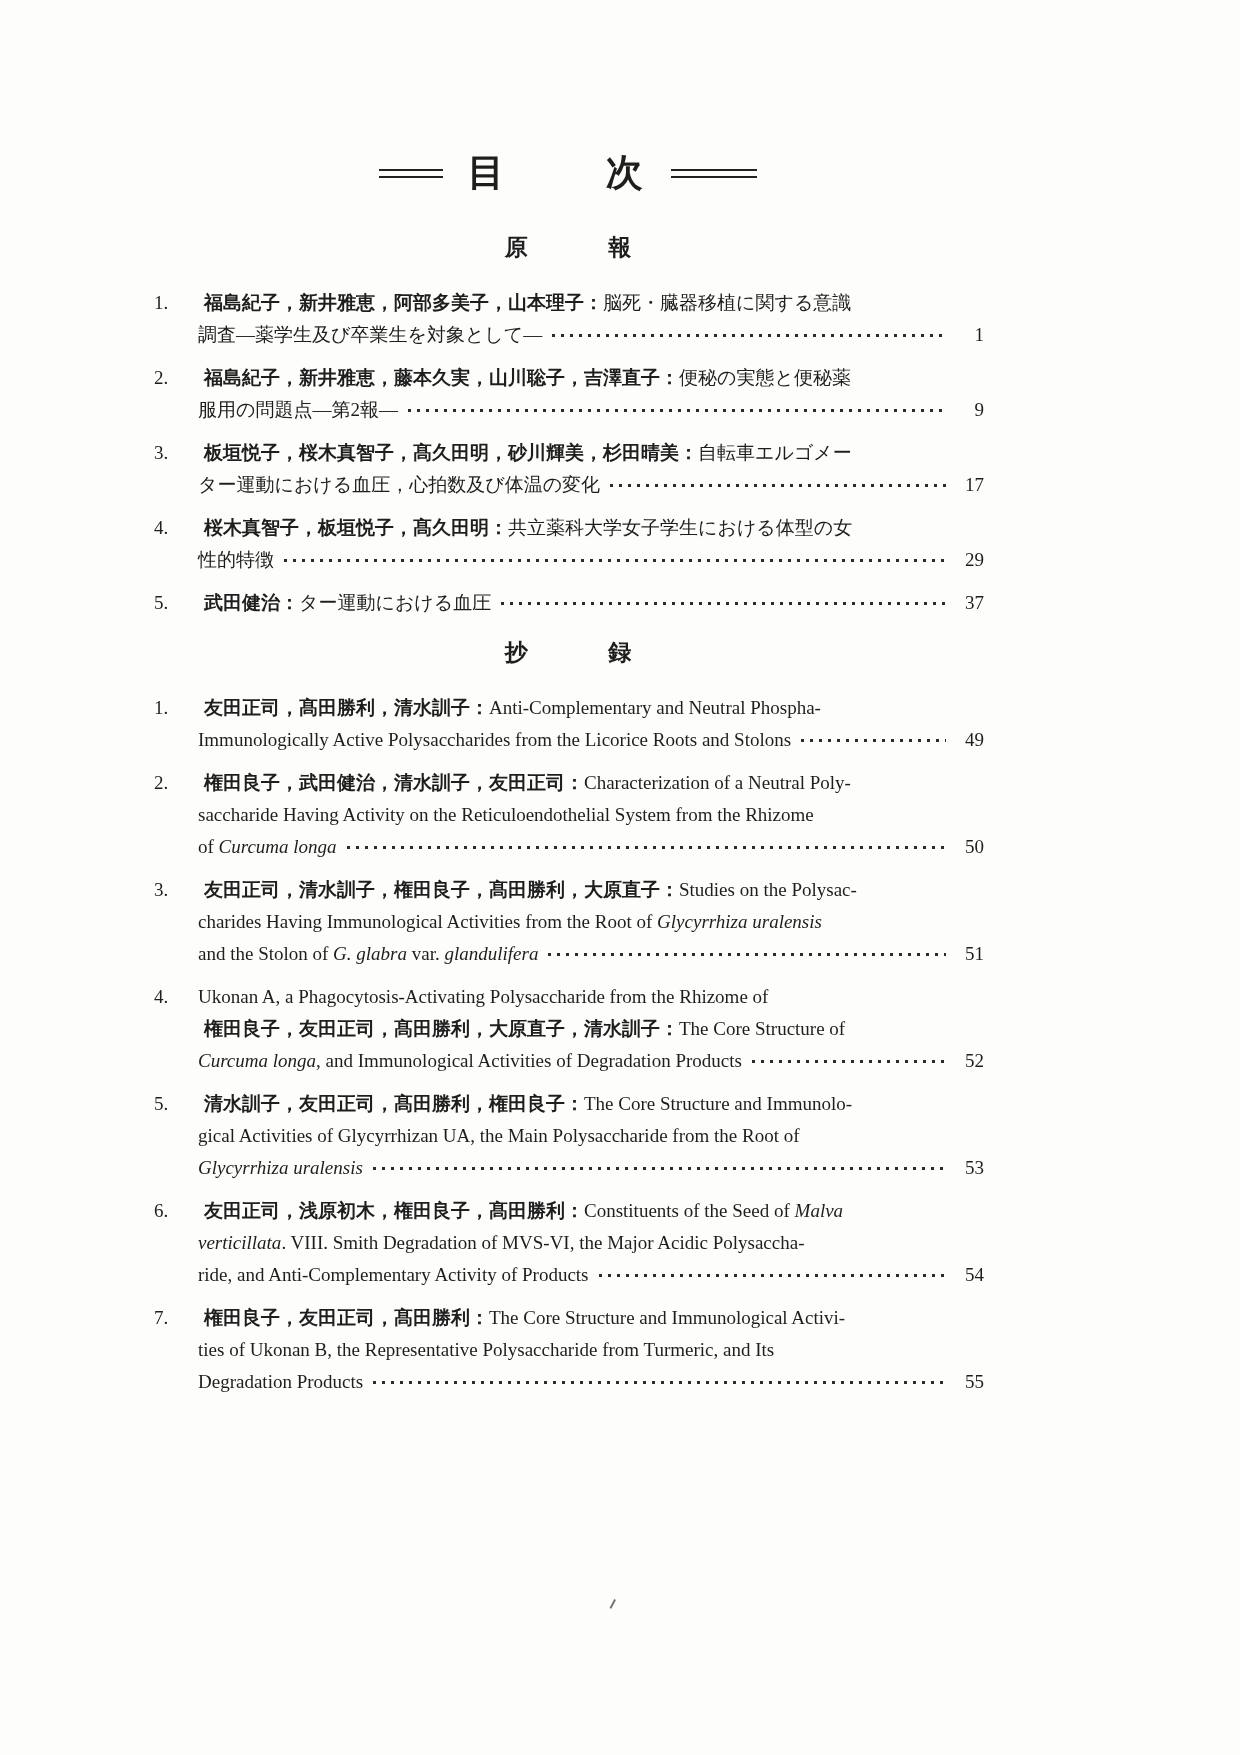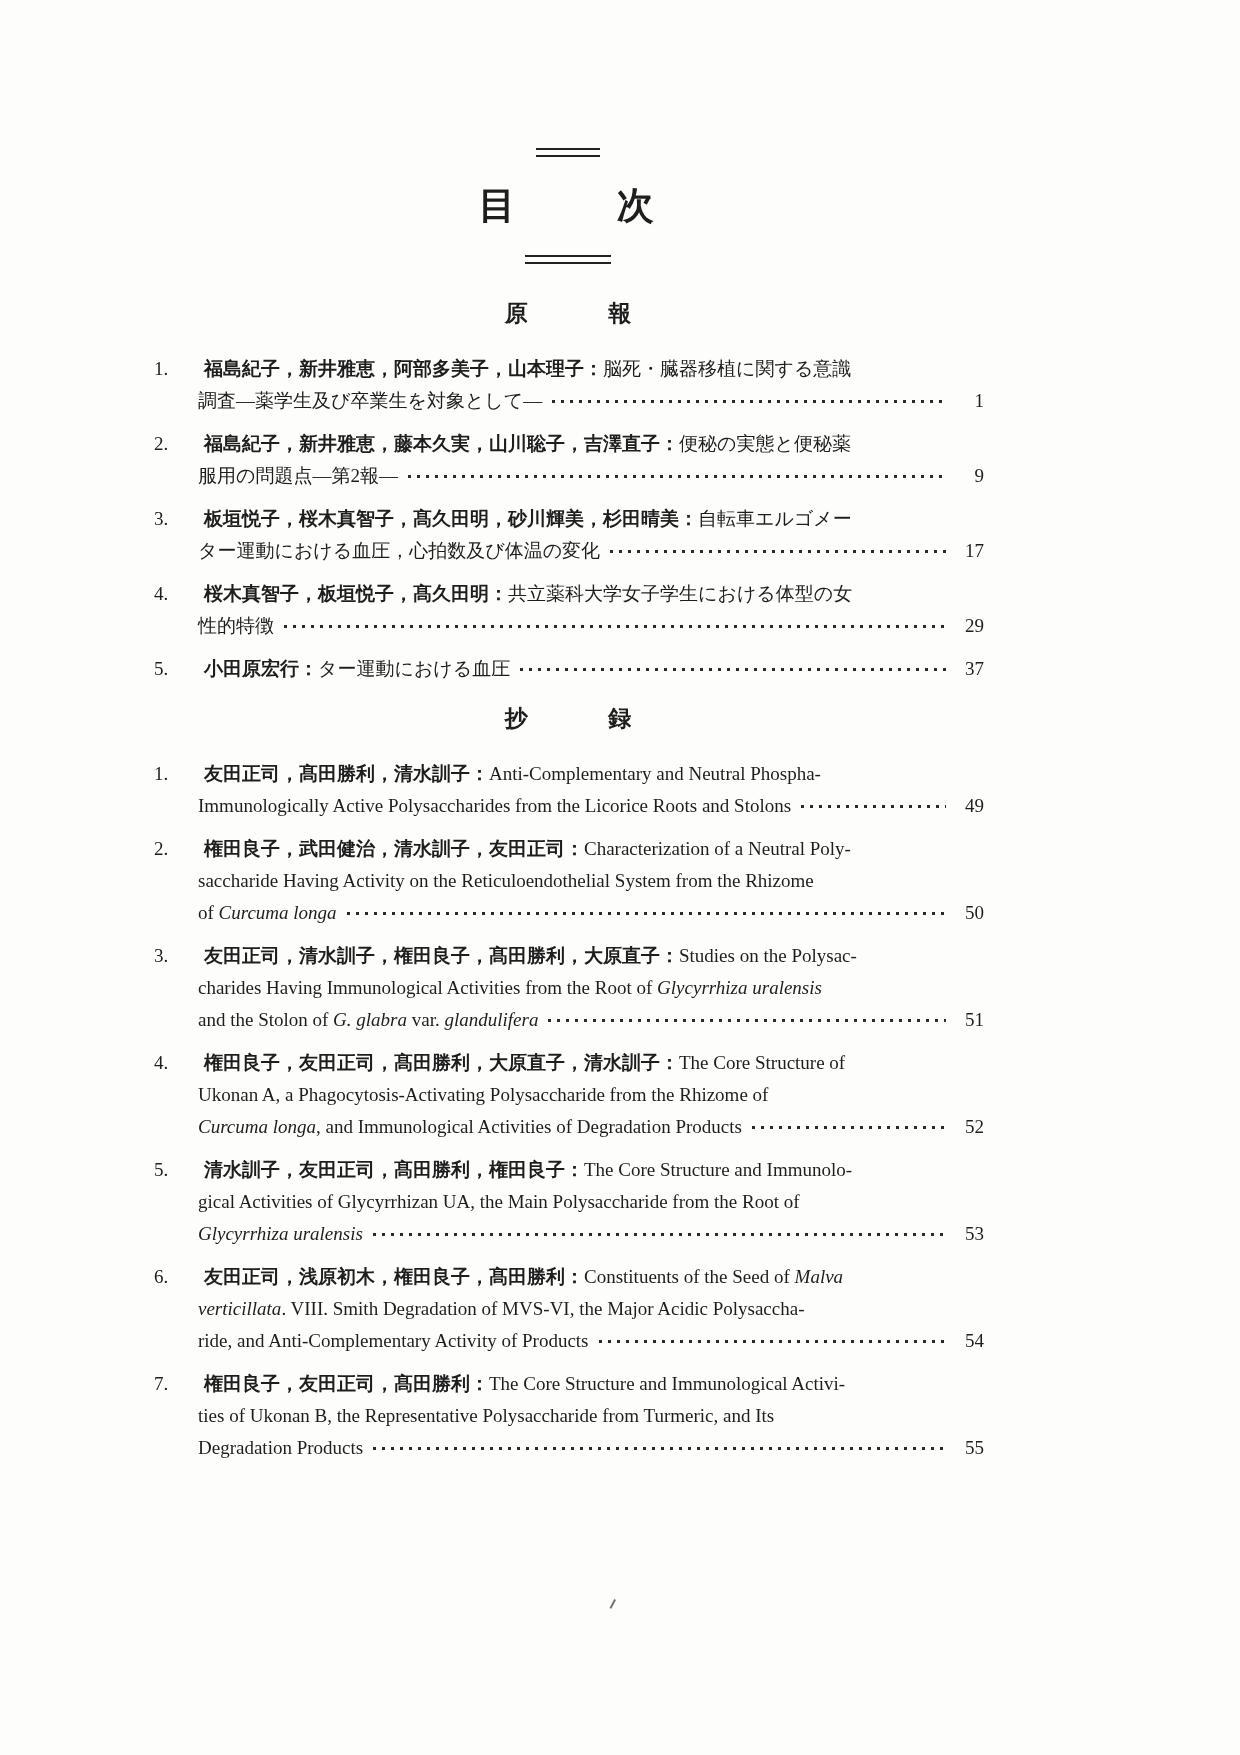--- a/index.html
+++ b/index.html
@@ -22,21 +22,20 @@
     width: 832px;
   }
 
   
   .title-row {
     display: flex;
     align-items: center;
     justify-content: center;
     gap: 24px;
     margin-bottom: 34px;
-    flex-direction: column;
   }
   .doc-title {
     font-size: 37px;
     font-weight: 700;
     letter-spacing: 4px;
     word-spacing: 84px;
     white-space: nowrap;
     font-family: "Liberation Serif", "DejaVu Serif", serif;
   }
   .title-rule {
@@ -158,21 +157,21 @@
             <div class="toc-line"><span class="line-text"><span class="seg b">桜木真智子，板垣悦子，髙久田明：</span><span class="seg">共立薬科大学女子学生における体型の女</span></span></div>
             <div class="toc-line last">
               <span class="line-text"><span class="seg">性的特徴</span></span>
               <span class="leader"></span>
               <span class="page">29</span>
             </div>
           </div>
           <div class="toc-item">
             <span class="num">5.</span>
             <div class="toc-line last">
-              <span class="line-text"><span class="seg b">小田原宏行：</span><span class="seg">ター運動における血圧</span></span>
+              <span class="line-text"><span class="seg b">武田健治：</span><span class="seg">ター運動における血圧</span></span>
               <span class="leader"></span>
               <span class="page">37</span>
             </div>
           </div>
         </div>
     </section>
 
     <section class="toc-section">
       <h2 class="section-heading">抄 録</h2>
       <div class="items">
@@ -200,22 +199,22 @@
             <div class="toc-line"><span class="line-text"><span class="seg b">友田正司，清水訓子，権田良子，髙田勝利，大原直子：</span><span class="seg">Studies on the Polysac-</span></span></div>
             <div class="toc-line"><span class="line-text"><span class="seg">charides Having Immunological Activities from the Root of </span><span class="seg i">Glycyrrhiza uralensis</span></span></div>
             <div class="toc-line last">
               <span class="line-text"><span class="seg">and the Stolon of </span><span class="seg i">G. glabra</span><span class="seg"> var. </span><span class="seg i">glandulifera</span></span>
               <span class="leader"></span>
               <span class="page">51</span>
             </div>
           </div>
           <div class="toc-item">
             <span class="num">4.</span>
+            <div class="toc-line"><span class="line-text"><span class="seg">Ukonan A, a Phagocytosis-Activating Polysaccharide from the Rhizome of</span></span></div>
             <div class="toc-line"><span class="line-text"><span class="seg b">権田良子，友田正司，髙田勝利，大原直子，清水訓子：</span><span class="seg">The Core Structure of</span></span></div>
-            <div class="toc-line"><span class="line-text"><span class="seg">Ukonan A, a Phagocytosis-Activating Polysaccharide from the Rhizome of</span></span></div>
             <div class="toc-line last">
               <span class="line-text"><span class="seg i">Curcuma longa</span><span class="seg">, and Immunological Activities of Degradation Products</span></span>
               <span class="leader"></span>
               <span class="page">52</span>
             </div>
           </div>
           <div class="toc-item">
             <span class="num">5.</span>
             <div class="toc-line"><span class="line-text"><span class="seg b">清水訓子，友田正司，髙田勝利，権田良子：</span><span class="seg">The Core Structure and Immunolo-</span></span></div>
             <div class="toc-line"><span class="line-text"><span class="seg">gical Activities of Glycyrrhizan UA, the Main Polysaccharide from the Root of</span></span></div>

